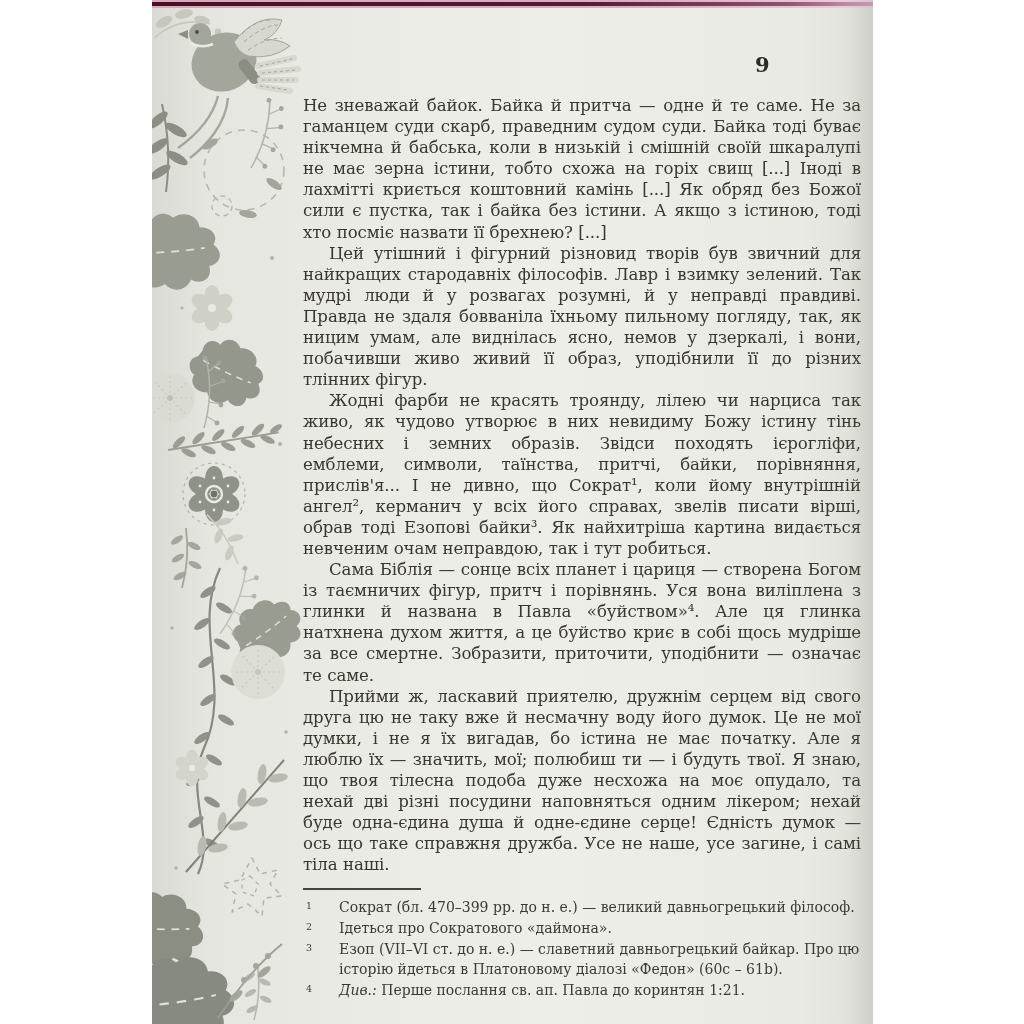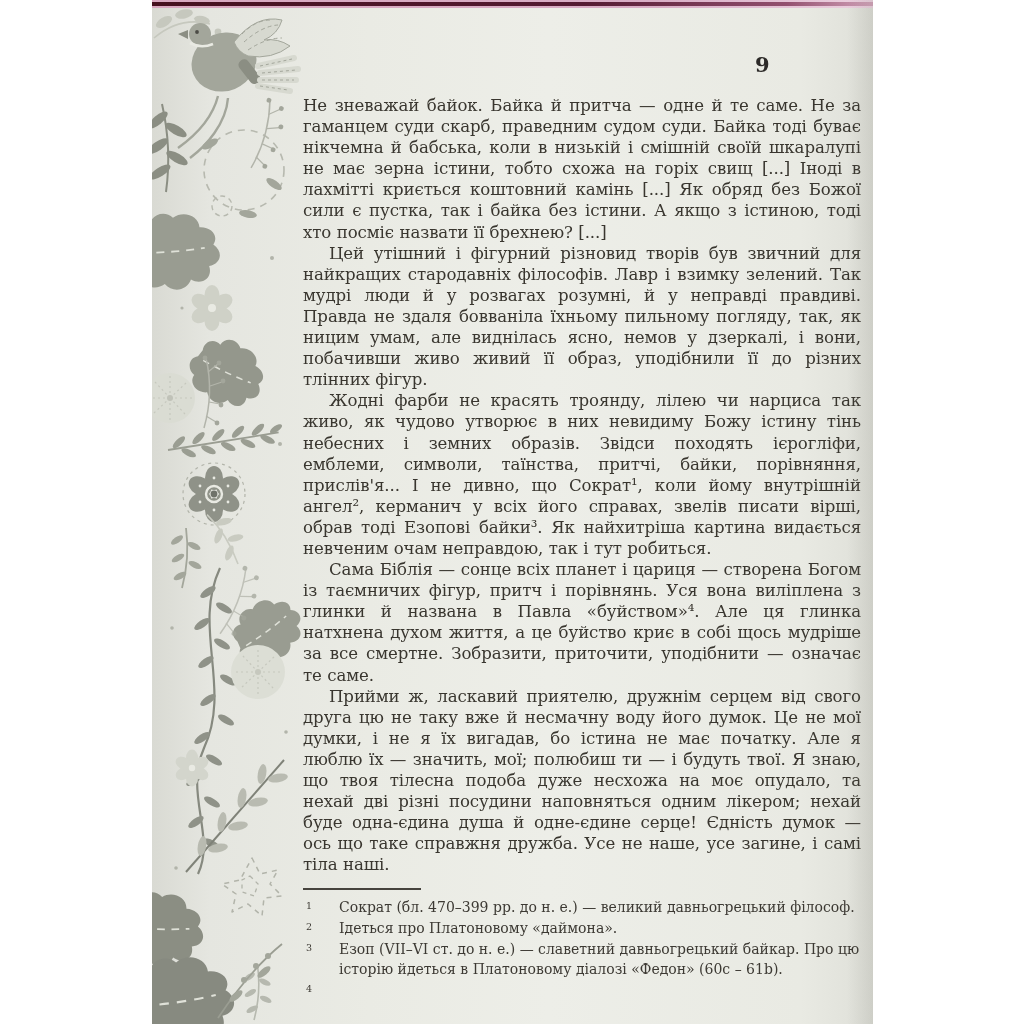--- a/index.html
+++ b/index.html
@@ -310,21 +310,21 @@
       <div>
           <p class="para">Не зневажай байок. Байка й притча — одне й те саме. Не за гаманцем суди скарб, праведним судом суди. Байка тоді буває нікчемна й бабська, коли в низькій і смішній своїй шкаралупі не має зерна істини, тобто схожа на горіх свищ [...] Іноді в лахмітті криється коштовний камінь [...] Як обряд без Божої сили є пустка, так і байка без істини. А якщо з істиною, тоді хто посміє назвати її брехнею? [...]</p>
           <p class="para indent">Цей утішний і фігурний різновид творів був звичний для найкращих стародавніх філософів. Лавр і взимку зелений. Так мудрі люди й у розвагах розумні, й у неправді правдиві. Правда не здаля бовваніла їхньому пильному погляду, так, як ницим умам, але виднілась ясно, немов у дзеркалі, і вони, побачивши живо живий її образ, уподібнили її до різних тлінних фігур.</p>
           <p class="para indent">Жодні фарби не красять троянду, лілею чи нарциса так живо, як чудово утворює в них невидиму Божу істину тінь небесних і земних образів. Звідси походять ієрогліфи, емблеми, символи, таїнства, притчі, байки, порівняння, прислів'я... І не дивно, що Сократ¹, коли йому внутрішній ангел², керманич у всіх його справах, звелів писати вірші, обрав тоді Езопові байки³. Як найхитріша картина видається невченим очам неправдою, так і тут робиться.</p>
           <p class="para indent">Сама Біблія — сонце всіх планет і цариця — створена Богом із таємничих фігур, притч і порівнянь. Уся вона виліплена з глинки й названа в Павла «буйством»⁴. Але ця глинка натхнена духом життя, а це буйство криє в собі щось мудріше за все смертне. Зобразити, приточити, уподібнити — означає те саме.</p>
           <p class="para indent">Прийми ж, ласкавий приятелю, дружнім серцем від свого друга цю не таку вже й несмачну воду його думок. Це не мої думки, і не я їх вигадав, бо істина не має початку. Але я люблю їх — значить, мої; полюбиш ти — і будуть твої. Я знаю, що твоя тілесна подоба дуже несхожа на моє опудало, та нехай дві різні посудини наповняться одним лікером; нехай буде одна-єдина душа й одне-єдине серце! Єдність думок — ось що таке справжня дружба. Усе не наше, усе загине, і самі тіла наші.</p>
         </div>
       <div class="footnote-divider"></div>
       <div>
           <div class="fn"><span class="fn-m">1</span><span class="fn-t">Сократ (бл. 470–399 рр. до н. е.) — великий давньогрецький філософ.</span></div>
-          <div class="fn"><span class="fn-m">2</span><span class="fn-t">Ідеться про Платоновому «даймона».</span></div>
+          <div class="fn"><span class="fn-m">2</span><span class="fn-t">Ідеться про Сократового «даймона».</span></div>
           <div class="fn"><span class="fn-m">3</span><span class="fn-t">Езоп (VII–VI ст. до н. е.) — славетний давньогрецький байкар. Про цю історію йдеться в Платоновому діалозі «Федон» (60c – 61b).</span></div>
-          <div class="fn"><span class="fn-m">4</span></div>
+          <div class="fn"><span class="fn-m">4</span><span class="fn-t"><i>Див.:</i> Перше послання св. ап. Павла до коринтян 1:21.</span></div>
         </div>
     </div>
 
     <div class="photo-inner-shade"></div>
   </div>
 </div>
 
 </body></html>

